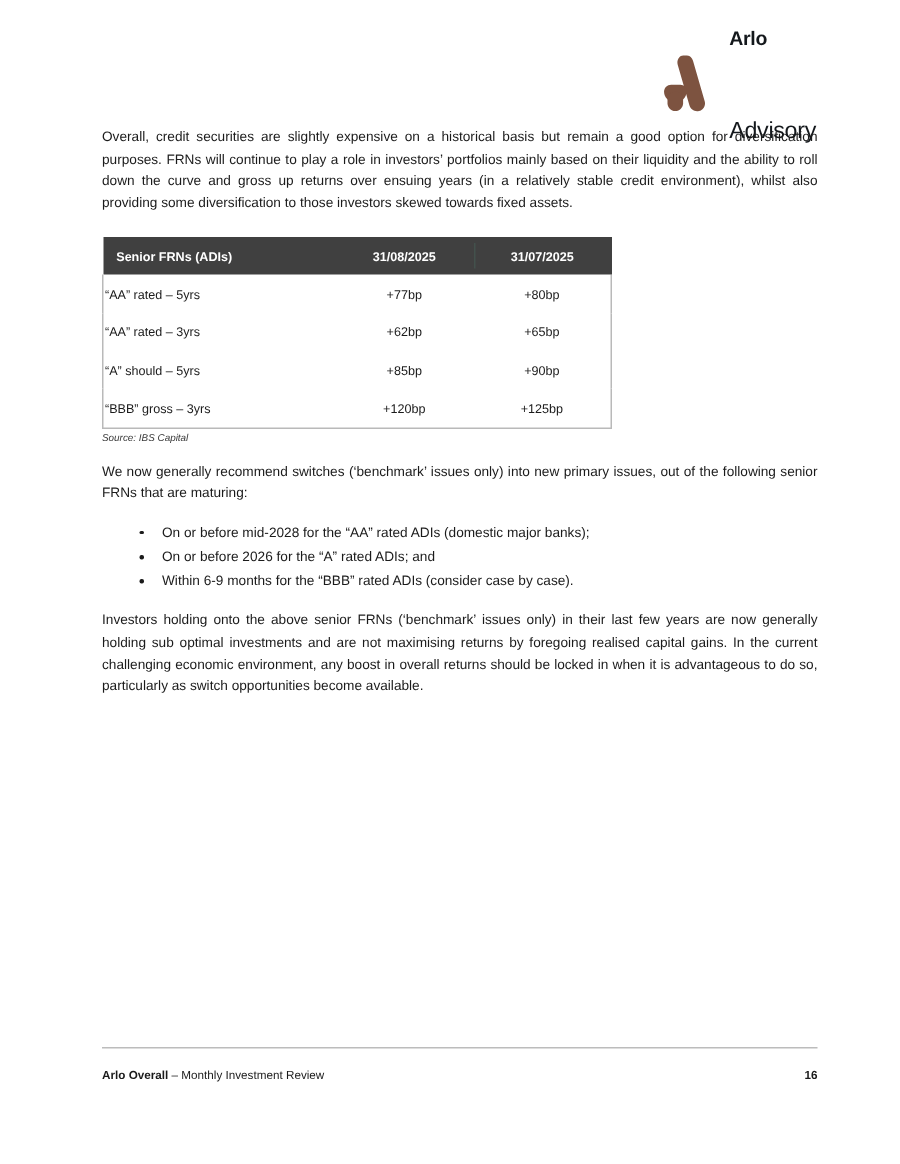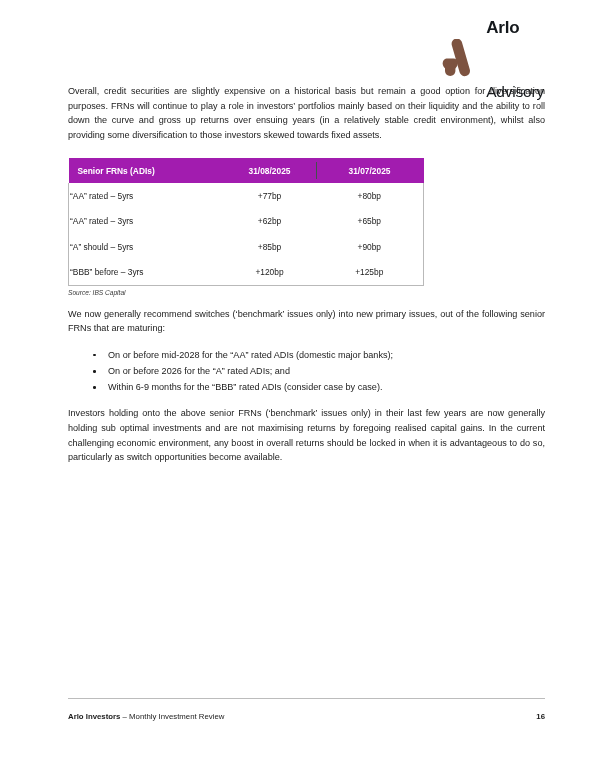--- a/index.html
+++ b/index.html
@@ -35,21 +35,21 @@
   .logo-mark {
     width: 38px;
     height: 40px;
     display: block;
   }
   .logo-wordmark {
     line-height: 1.02;
     padding-top: 1px;
   }
   .logo-line1 {
-    font-size: 17px;
+    font-size: 13px;
     font-weight: bold;
     letter-spacing: -0.2px;
     color: #14181c;
     display: block;
   }
   .logo-line2 {
     font-size: 15.5px;
     font-weight: normal;
     letter-spacing: -0.2px;
     color: #14181c;
@@ -77,41 +77,41 @@
   .table-wrap {
     margin-top: 16px;
     width: 330px;
   }
   table.frn-table {
     border-collapse: collapse;
     width: 330px;
     table-layout: fixed;
   }
   table.frn-table thead th {
-    background: #a21caf;
+    background: #404040;
     color: #ffffff;
     font-size: 8.4px;
     font-weight: bold;
     padding: 7px 0 7px 0;
     height: 11px;
     vertical-align: middle;
   }
   th.col-label {
     text-align: left;
     padding-left: 9px !important;
     width: 146px;
   }
   th.col-v1 {
     text-align: center;
     width: 92px;
     position: relative;
   }
   th.col-v2 {
     text-align: center;
-    width: 108px;
+    width: 92px;
     position: relative;
   }
   th.col-v2:before {
     content: "";
     position: absolute;
     left: 0;
     top: 4px;
     bottom: 4px;
     width: 1px;
     background: #43514c;
@@ -229,21 +229,21 @@
           <td class="cell-label">“AA” rated – 3yrs</td>
           <td class="cell-val">+62bp</td>
           <td class="cell-val">+65bp</td>
         </tr>
         <tr>
           <td class="cell-label">“A” should – 5yrs</td>
           <td class="cell-val">+85bp</td>
           <td class="cell-val">+90bp</td>
         </tr>
         <tr>
-          <td class="cell-label">“BBB” before – 3yrs</td>
+          <td class="cell-label">“BBB” gross – 3yrs</td>
           <td class="cell-val">+120bp</td>
           <td class="cell-val">+125bp</td>
         </tr>
       </tbody>
     </table>
     <p class="source-note">Source: IBS Capital</p>
   </div>
 
   <div class="para-gap"></div>
 
@@ -260,17 +260,17 @@
   <div class="para-gap"></div>
 
   <p class="body-para">Investors holding onto the above senior FRNs (‘benchmark’ issues only) in their last few years are now generally holding sub optimal investments and are not maximising returns by foregoing realised capital gains. In the current challenging economic environment, any boost in overall returns should be locked in when it is advantageous to do so, particularly as switch opportunities become available.</p>
 
 </div>
 
 <div class="page-footer">
   <div class="footer-rule"></div>
   <div class="footer-row">
     <div>
-      <span class="footer-brand">Arlo Investors</span><span class="footer-sub"> – Monthly Investment Review</span>
+      <span class="footer-brand">Arlo Overall</span><span class="footer-sub"> – Monthly Investment Review</span>
     </div>
     <div class="footer-page">16</div>
   </div>
 </div>
 
 </body></html>

